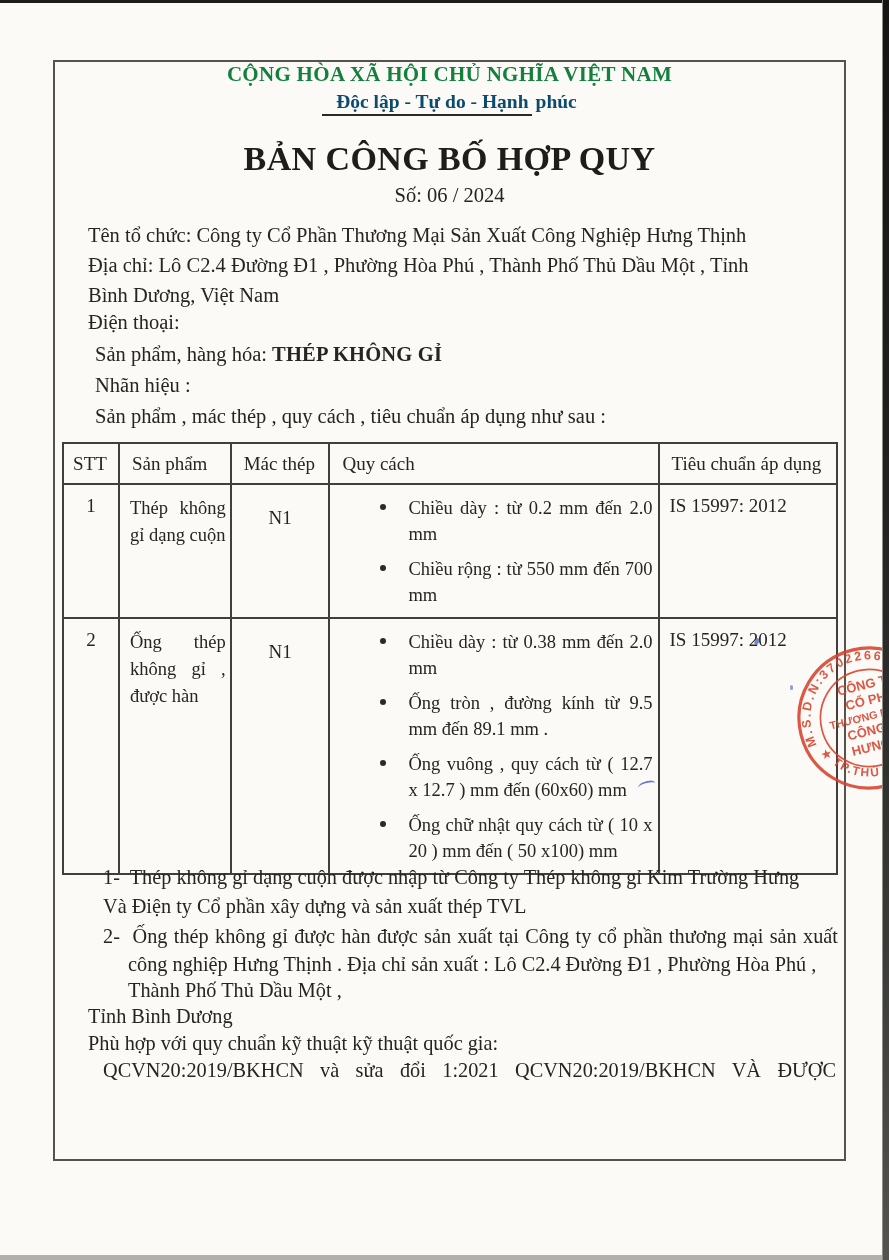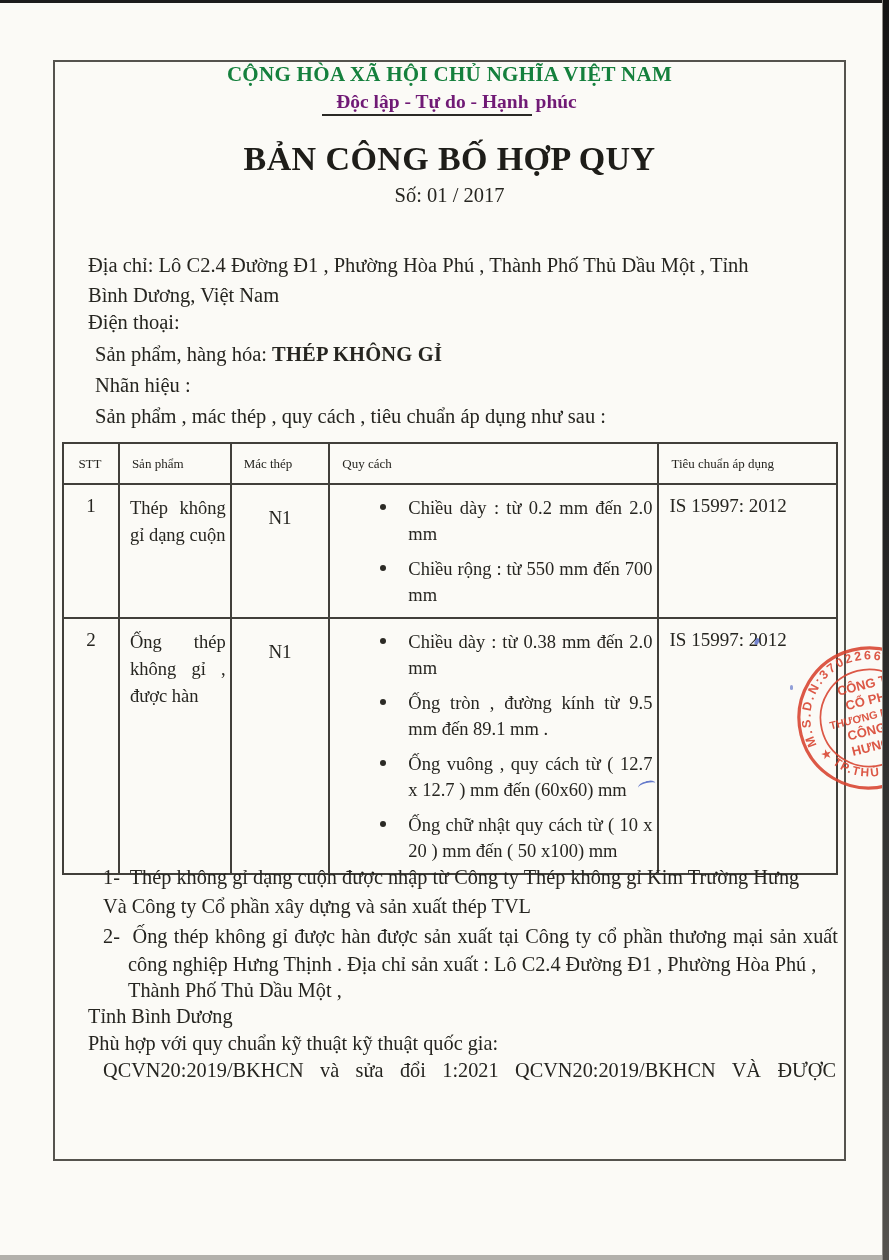--- a/index.html
+++ b/index.html
@@ -17,40 +17,40 @@
     background:linear-gradient(180deg,#141414 0%,#222 40%,#3a3a38 75%,#55534f 100%);
     border-left:1px solid #8f8d88;}
   .scan-bottom{position:absolute;left:0;bottom:0;width:100%;height:5px;background:#b2b0ab;z-index:19;}
   .doc-border{
     position:absolute;left:53px;top:60px;width:789px;height:1097px;
     border:2px solid #55534e;z-index:1;
   }
   .abs{position:absolute;z-index:3;}
   .center-band{left:53px;width:793px;text-align:center;}
   .nat1{top:62px;font-weight:bold;font-size:21px;letter-spacing:.3px;color:#15803d;}
-  .nat2{top:91px;font-weight:bold;font-size:19.5px;color:#701a75;}
+  .nat2{top:91px;font-weight:bold;font-size:19.5px;color:#0c4a6e;}
   .nat2 .ul{border-bottom:2px solid #2a2925;padding:0 3px 2px 14px;}
   .nat2 .tail{padding-left:4px;}
   .title{top:140px;font-weight:bold;font-size:34px;letter-spacing:.4px;color:#1e1d19;}
   .docnum{top:184px;font-size:20.5px;}
   .bodyline{font-size:20.5px;line-height:26px;white-space:nowrap;}
   .org{left:88px;top:222px;}
   .addr1{left:88px;top:252px;}
   .addr2{left:88px;top:282px;}
   .phone{left:88px;top:309px;}
   .product{left:95px;top:341px;}
   .product b{font-weight:bold;letter-spacing:.2px;}
   .brand{left:95px;top:372px;}
   .intro{left:95px;top:403px;}
   
   table.spec{position:absolute;left:62px;top:442px;width:776px;border-collapse:collapse;z-index:3;
     font-size:18.5px;color:#262520;}
   table.spec th,table.spec td{border:2px solid #413f3a;vertical-align:top;}
   table.spec thead th{font-weight:normal;vertical-align:middle;text-align:left;
-    padding:6px 4px 6px 12px;font-size:13px;}
+    padding:6px 4px 6px 12px;font-size:19px;}
   table.spec thead th.th-stt{text-align:center;padding-left:2px;}
   td.c-stt{text-align:center;padding-top:10px;font-size:19px;}
   td.c-sp{padding:10px 4px 0 10px;text-align:justify;line-height:27px;}
   td.c-mt{text-align:center;padding-top:22px;font-size:19px;}
   td.c-qc{padding:10px 5px 0 0;}
   td.c-qc ul{margin:0;padding:0;list-style:none;}
   td.c-qc li{position:relative;padding-left:62px;margin:0 0 9px 16px;text-align:justify;line-height:26px;}
   td.c-qc li::before{content:"";position:absolute;left:34px;top:9px;width:6px;height:6px;
     border-radius:50%;background:#2b2a25;}
   td.c-tc{padding:10px 4px 0 10px;font-size:19px;}
@@ -83,22 +83,23 @@
 <div class="page">
 
   <div class="doc-border"></div>
 
   <div class="abs center-band nat1">CỘNG HÒA XÃ HỘI CHỦ NGHĨA VIỆT NAM</div>
   <div class="abs center-band nat2">
     <span class="ul">Độc lập - Tự do - Hạnh</span><span class="tail">phúc</span>
   </div>
 
   <div class="abs center-band title">BẢN CÔNG BỐ HỢP QUY</div>
-  <div class="abs center-band docnum">Số: 01 / 2017</div>
+  <div class="abs center-band docnum">Số: 06 / 2024</div>
 
+  <div class="abs bodyline org">Tên tổ chức: Công ty Cổ Phần Thương Mại Sản Xuất Công Nghiệp Hưng Thịnh</div>
   <div class="abs bodyline addr1">Địa chỉ: Lô C2.4 Đường Đ1 , Phường Hòa Phú , Thành Phố Thủ Dầu Một , Tỉnh</div>
   <div class="abs bodyline addr2">Bình Dương, Việt Nam</div>
   <div class="abs bodyline phone">Điện thoại:</div>
   <div class="abs bodyline product">
     <span>Sản phẩm, hàng hóa: </span><b>THÉP KHÔNG GỈ</b>
   </div>
   <div class="abs bodyline brand">Nhãn hiệu :</div>
   <div class="abs bodyline intro">Sản phẩm , mác thép , quy cách , tiêu chuẩn áp dụng như sau :</div>
 
   <table class="spec">
@@ -142,21 +143,21 @@
             <li>Ống vuông , quy cách từ ( 12.7 x 12.7 ) mm đến (60x60) mm</li>
             <li>Ống chữ nhật quy cách từ ( 10 x 20 ) mm đến ( 50 x100) mm</li>
           </ul>
         </td>
         <td class="c-tc">IS 15997: 2012</td>
       </tr>
     </tbody>
   </table>
 
   <div class="abs note n1a">1-&nbsp; Thép không gỉ dạng cuộn được nhập từ Công ty Thép không gỉ Kim Trường Hưng</div>
-  <div class="abs note n1b">Và Công ty Cổ phần xây dựng và sản xuất thép TVL</div>
+  <div class="abs note n1b">Và Điện ty Cổ phần xây dựng và sản xuất thép TVL</div>
   <div class="abs note n2a just">2-&nbsp; Ống thép không gỉ được hàn được sản xuất tại Công ty cổ phần thương mại sản xuất</div>
   <div class="abs note n2b">công nghiệp Hưng Thịnh . Địa chỉ sản xuất : Lô C2.4 Đường Đ1 , Phường Hòa Phú ,</div>
   <div class="abs note n2c">Thành Phố Thủ Dầu Một ,</div>
   <div class="abs note n3">Tỉnh Bình Dương</div>
   <div class="abs note n4">Phù hợp với quy chuẩn kỹ thuật kỹ thuật quốc gia:</div>
   <div class="abs note n5 just">QCVN20:2019/BKHCN và sửa đổi 1:2021 QCVN20:2019/BKHCN VÀ ĐƯỢC</div>
 
   <svg class="stamp" width="226" height="226" viewBox="0 0 226 226">
     <defs>
       <path id="arcTop" d="M 58,133 A 58.5,58.5 0 1 1 169.5,128.1" fill="none"></path>

